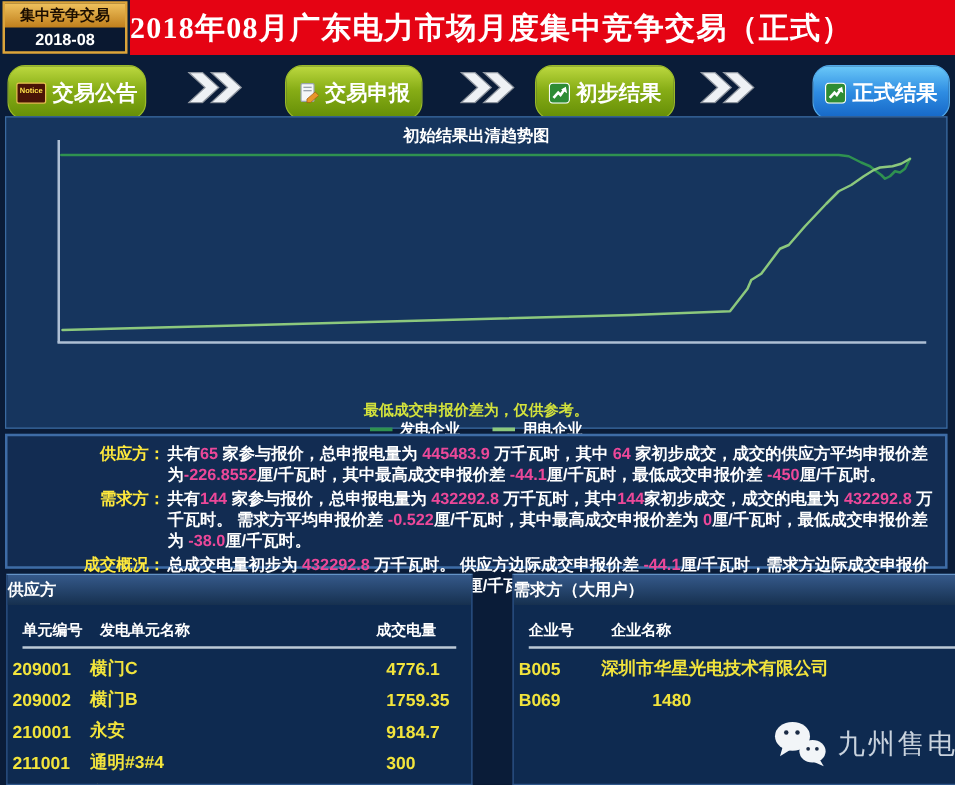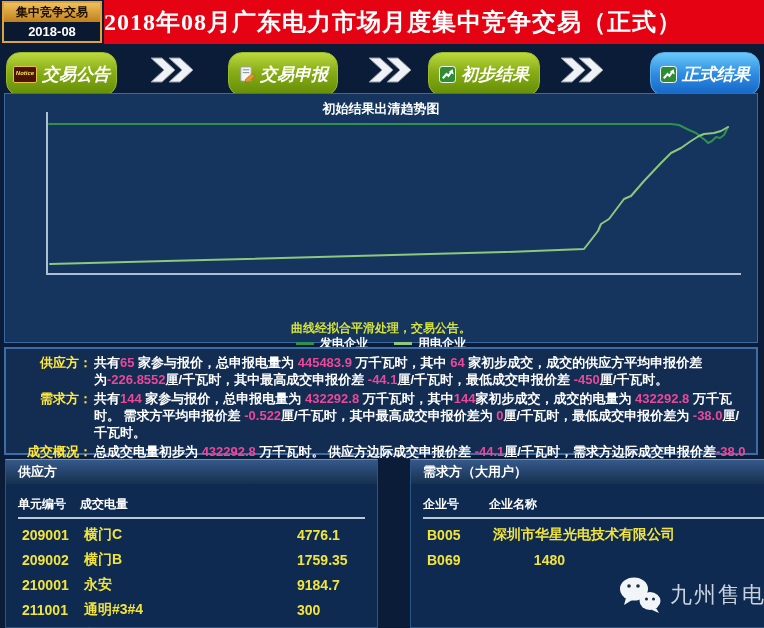--- a/index.html
+++ b/index.html
@@ -14,21 +14,21 @@
   .badge-top{height:19px;line-height:19px;text-align:center;font-size:12px;font-weight:bold;
     color:#1c0e00;background:linear-gradient(#eec05c,#c07f1c);}
   .badge-bottom{height:19px;line-height:19px;text-align:center;font-size:13px;font-weight:bold;color:#ffffff;}
   
   .banner{position:absolute;left:104px;top:0;width:764px;height:44px;background:#e50313;
     display:flex;align-items:center;}
   .banner-title{color:#ffffff;font-family:"Liberation Serif",serif;font-weight:bold;font-size:24px;letter-spacing:1px;white-space:nowrap;}
   
   .nav-btn{position:absolute;top:52px;height:44px;border-radius:14px;box-sizing:border-box;
     display:flex;align-items:center;justify-content:center;gap:5px;cursor:pointer;
-    color:#ffffff;font-weight:bold;font-size:17px;font-style:italic;}
+    color:#ffffff;font-weight:bold;font-size:17px;}
   .nav-green{background:linear-gradient(#bcd83f,#87ad16 45%,#648d06);border:1px solid #9aba28;}
   .nav-blue{background:linear-gradient(#6ac8f8,#2e8ce2 50%,#1566c6);border:1px solid #52a8e8;}
   .chev{position:absolute;top:57px;width:52px;height:26px;}
   .notice-ic{width:22px;height:15px;background:#4a1406;border:1px solid #e8c050;border-radius:2px;
     color:#ffe24a;font-size:6px;line-height:13px;text-align:center;font-weight:bold;overflow:hidden;}
   
   .chart-panel{position:absolute;left:4px;top:93px;width:754px;height:250px;box-sizing:border-box;
     border:1px solid #3a6aa0;background:#16355e;}
   .chart-title{position:absolute;left:0;right:0;top:6px;text-align:center;
     color:#ffffff;font-weight:bold;font-size:13px;}
@@ -36,34 +36,34 @@
   .legend{position:absolute;left:0;right:0;top:201px;display:flex;justify-content:center;gap:26px;
     color:#ffffff;font-size:12px;font-weight:bold;margin-top:40px;}
   .leg-item{display:flex;align-items:center;gap:6px;}
   .leg-dash{display:inline-block;width:18px;height:3px;}
   .chart-note{position:absolute;left:0;right:0;top:226px;text-align:center;
     color:#d3e23c;font-size:12px;font-weight:bold;}
   
   .summary-panel{position:absolute;left:4px;top:347px;width:754px;height:108px;box-sizing:border-box;
     border:2px solid #3e6ca6;background:#122c52;padding:5px 8px 0 0;}
   .sum-row{display:flex;margin-bottom:2px;}
-  .sum-label{width:86px;min-width:86px;text-align:right;color:#ffe93c;font-weight:bold;font-size:13px;line-height:17px;}
+  .sum-label{width:86px;min-width:86px;text-align:right;color:#ffe93c;font-weight:bold;font-size:13px;line-height:17px;padding-left:40px;}
   .sum-body{flex:1;color:#ffffff;font-weight:bold;font-size:13px;line-height:17px;padding-left:2px;}
   .sum-body .hl{color:#ec4899;}
   
   .tbl-panel{position:absolute;top:459px;height:169px;box-sizing:border-box;background:#0e2a50;
     border:1px solid #2e5588;border-top:1px solid #6493c6;overflow:hidden;}
   #supply{left:5px;width:373px;}
   #demand{left:410px;width:436px;}
-  .tbl-title{height:24px;line-height:24px;padding-left:12px;color:#ffffff;font-weight:bold;font-size:13px;
+  .tbl-title{height:24px;line-height:24px;color:#ffffff;font-weight:bold;font-size:13px;
     background:linear-gradient(#35598a,#16304f);}
   .tbl-head{display:flex;padding:0 12px;margin-top:12px;color:#ffffff;font-weight:bold;font-size:12px;}
   .tbl-divider{border-bottom:2px solid #bcc9d6;margin:4px 12px 0 12px;}
   .tbl-rows{margin-top:3px;}
-  .tr{display:flex;align-items:center;height:25px;padding:0 16px;color:#f2e43c;font-weight:bold;font-size:14px;}
+  .tr{display:flex;align-items:center;height:25px;padding:0 4px;color:#f2e43c;font-weight:bold;font-size:14px;}
   #supply .c0{width:62px;} #supply .c1{flex:1;} #supply .c2{width:64px;}
   #demand .c0{width:66px;} #demand .c1{flex:1;} #demand .c2{width:72px;text-align:right;}
   
   .watermark{position:absolute;left:618px;top:576px;display:flex;align-items:center;gap:8px;}
   .wm-text{color:#c9d3de;font-size:22px;letter-spacing:2px;white-space:nowrap;}
 </style>
 </head>
 <body>
 
 <div class="badge">
@@ -127,21 +127,21 @@
   <div class="legend">
       <span class="leg-item">
         <span class="leg-dash" style="background: rgb(47, 145, 80);"></span>
         <span>发电企业</span>
       </span>
       <span class="leg-item">
         <span class="leg-dash" style="background: rgb(140, 200, 125);"></span>
         <span>用电企业</span>
       </span>
     </div>
-  <div class="chart-note">曲线经拟合平滑处理，交易公告。</div>
+  <div class="chart-note">最低成交申报价差为，仅供参考。</div>
 </div>
 
 <div class="summary-panel">
   <div>
       <div class="sum-row">
         <span class="sum-label">供应方：</span>
         <div class="sum-body"><span>共有</span><span class="hl">65 </span><span>家参与报价，总申报电量为 </span><span class="hl">445483.9 </span><span>万千瓦时，其中 </span><span class="hl">64 </span><span>家初步成交，成交的供应方平均申报价差为</span><span class="hl">-226.8552</span><span>厘/千瓦时，其中最高成交申报价差 </span><span class="hl">-44.1</span><span>厘/千瓦时，最低成交申报价差 </span><span class="hl">-450</span><span>厘/千瓦时。</span></div>
       </div>
       <div class="sum-row">
         <span class="sum-label">需求方：</span>
@@ -151,20 +151,21 @@
         <span class="sum-label">成交概况：</span>
         <div class="sum-body"><span>总成交电量初步为 </span><span class="hl">432292.8 </span><span>万千瓦时。 供应方边际成交申报价差 </span><span class="hl">-44.1</span><span>厘/千瓦时，需求方边际成交申报价差</span><span class="hl">-38.0</span><span>厘/千瓦时，统一出清价差为</span><span class="hl">-41.05</span><span>厘/千瓦时。</span></div>
       </div>
     </div>
 </div>
 
 <div class="tbl-panel" id="supply">
   <div class="tbl-title">供应方</div>
   <div class="tbl-head">
       <span class="th c0">单元编号</span>
+      <span class="th c1">发电单元名称</span>
       <span class="th c2">成交电量</span>
     </div>
   <div class="tbl-divider"></div>
   <div class="tbl-rows">
       <div class="tr">
         <span class="td c0">209001</span>
         <span class="td c1">横门C</span>
         <span class="td c2">4776.1</span>
       </div>
       <div class="tr">

